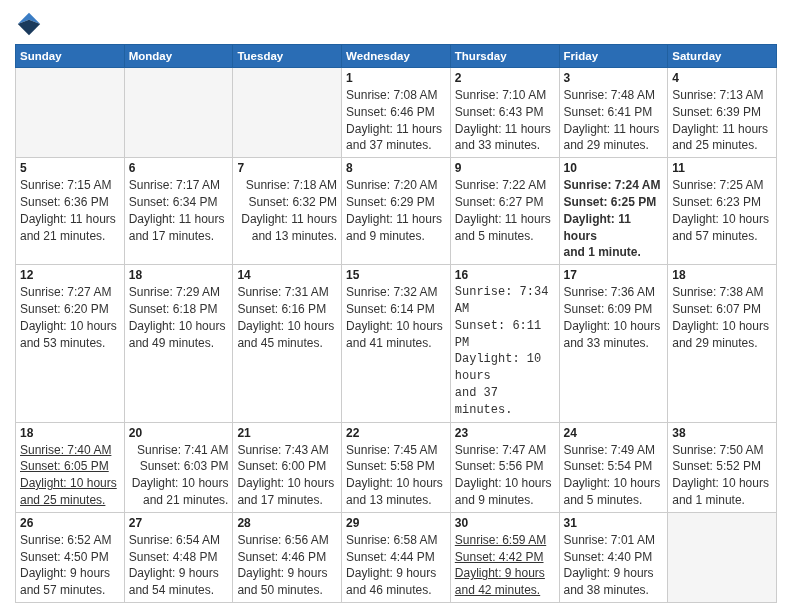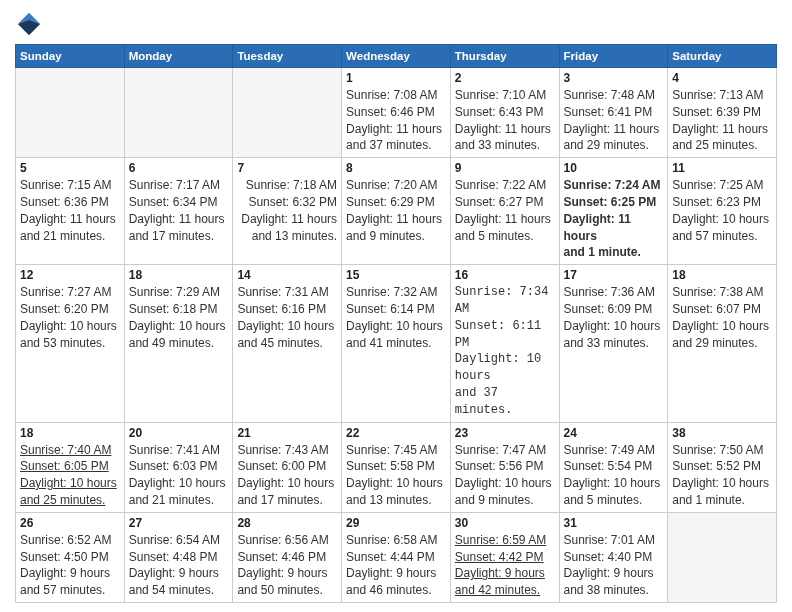--- a/index.html
+++ b/index.html
@@ -264,21 +264,21 @@
         <tr class="alt-row">
           <td>
             <div class="day-number">18</div>
             <div class="day-info" style="white-space: pre-line; text-decoration: underline;">Sunrise: 7:40 AM
 Sunset: 6:05 PM
 Daylight: 10 hours
 and 25 minutes.</div>
           </td>
           <td>
             <div class="day-number">20</div>
-            <div class="day-info" style="white-space: pre-line;">Sunrise: 7:41 AM
+            <div class="day-info" style="white-space: pre-line; text-align: right;">Sunrise: 7:41 AM
 Sunset: 6:03 PM
 Daylight: 10 hours
 and 21 minutes.</div>
           </td>
           <td>
             <div class="day-number">21</div>
             <div class="day-info" style="white-space: pre-line;">Sunrise: 7:43 AM
 Sunset: 6:00 PM
 Daylight: 10 hours
 and 17 minutes.</div>

